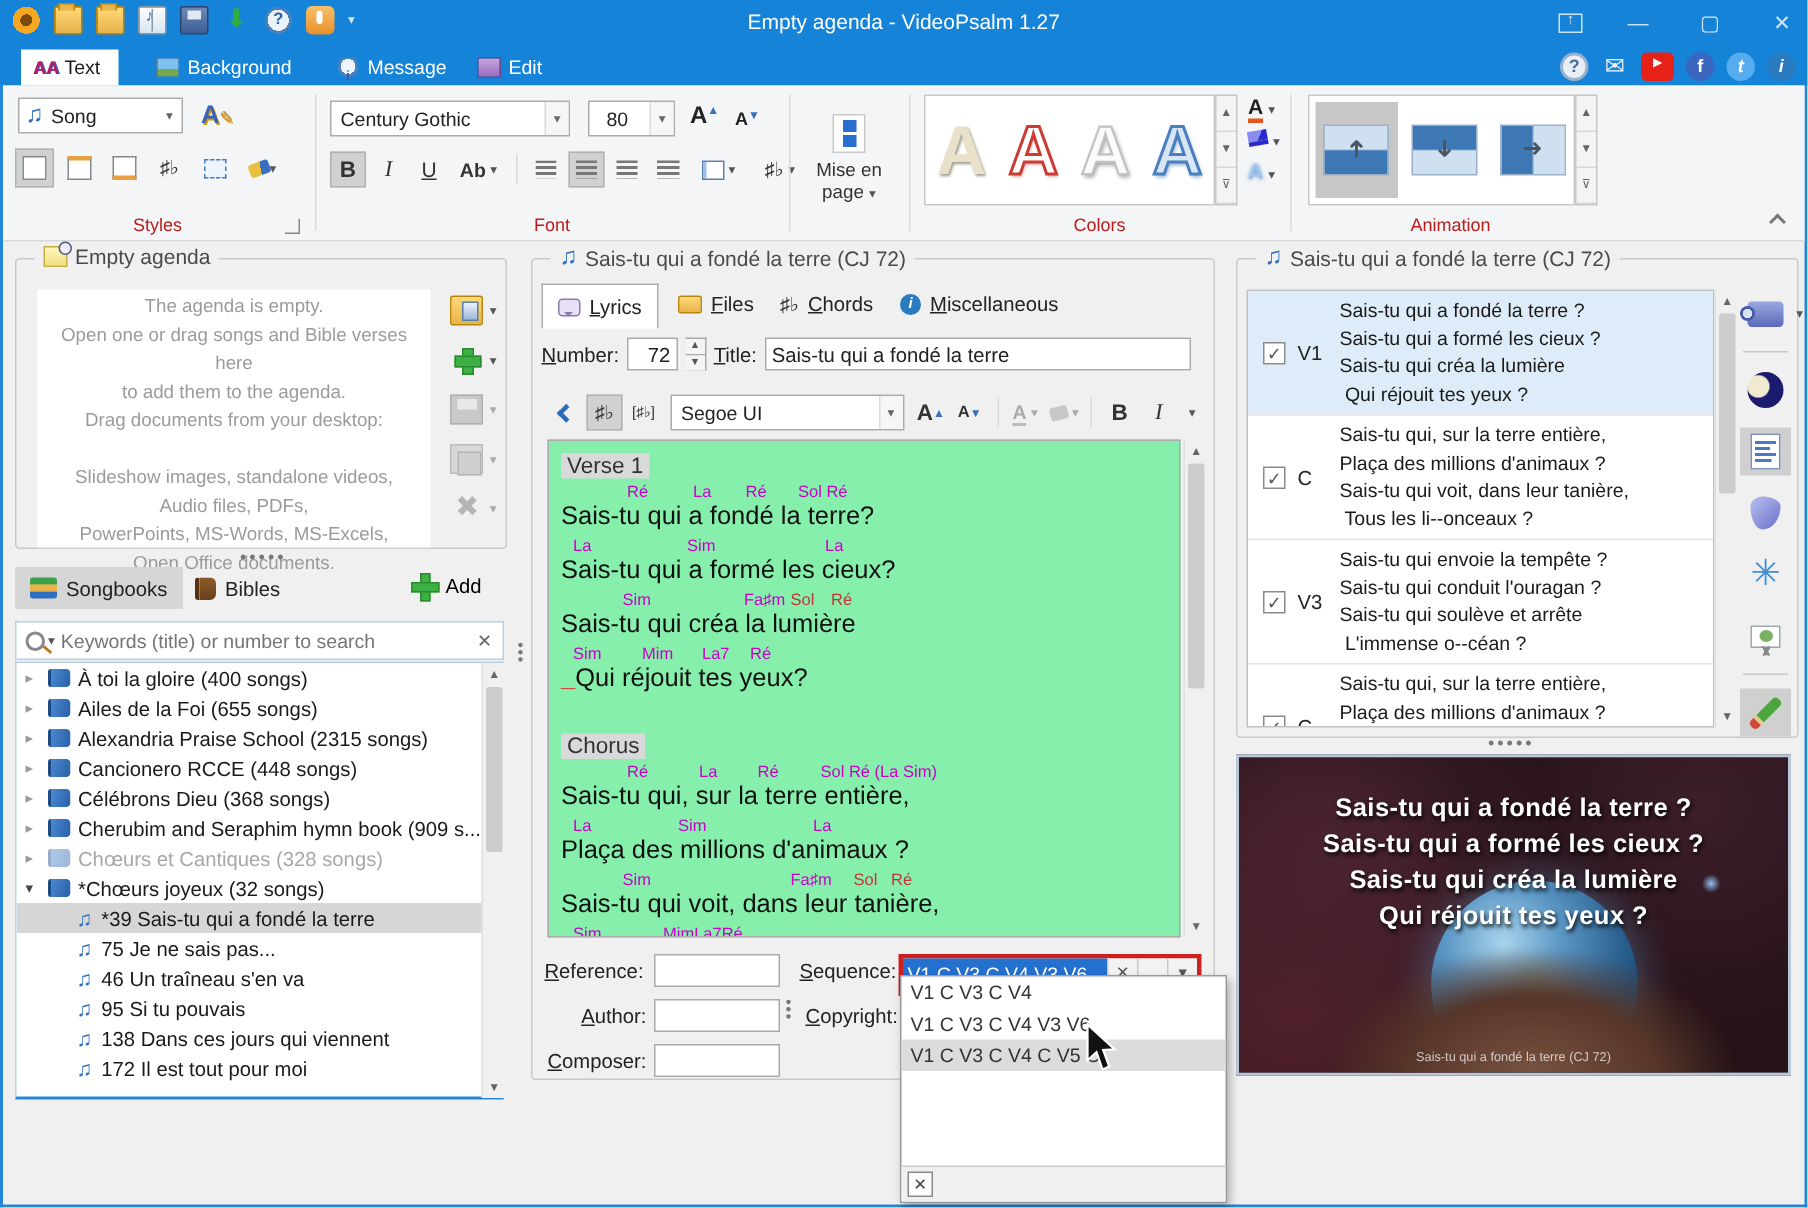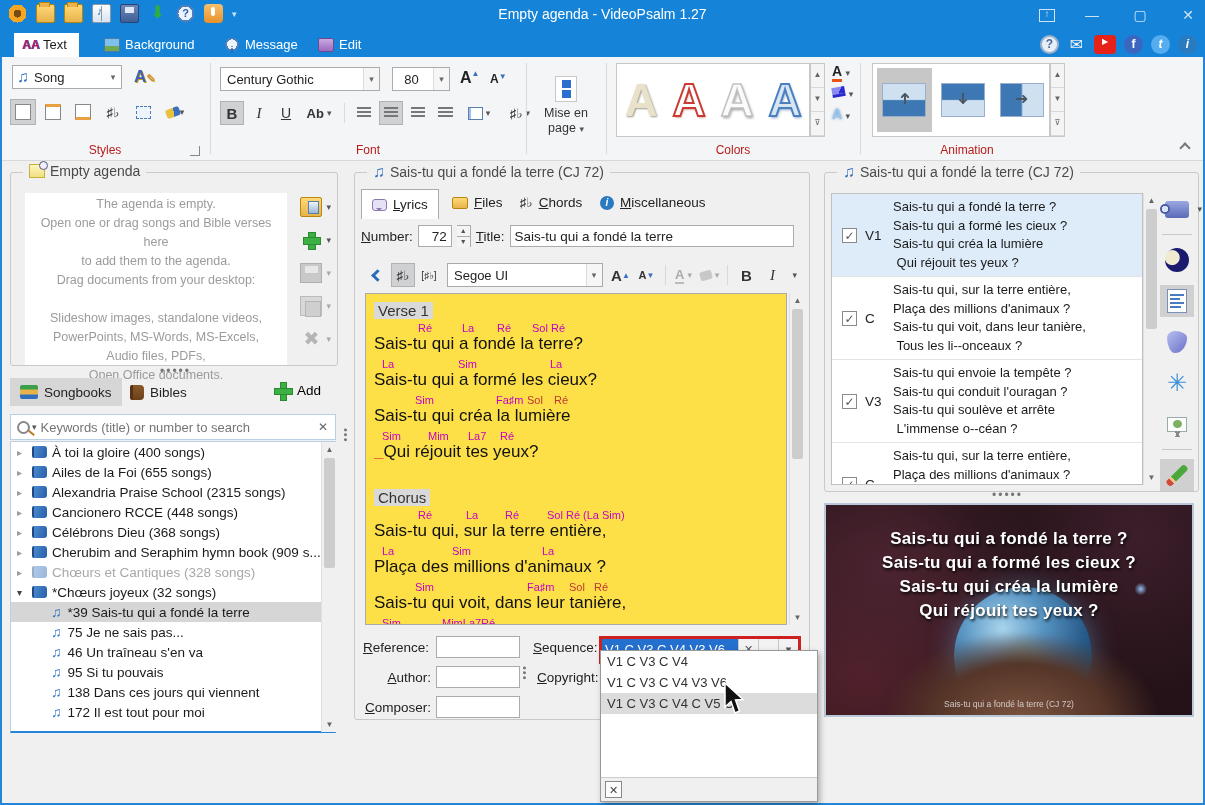--- a/index.html
+++ b/index.html
@@ -141,21 +141,21 @@
   .spin div { flex:1; font-size:7px; color:#555; text-align:center; line-height:10px; background:#f4f4f4; }
   .spin div:first-child { border-bottom:1px solid #ababab; }
 
   #chordbar { position:absolute; left:10px; top:88px; width:432px; height:28px; display:flex; align-items:center; gap:2px; }
   .cb-btn { min-width:24px; height:24px; display:flex; align-items:center; justify-content:center; color:#333; font-size:13px; }
   .cb-btn.sel { background:#cfd1d3; border:1px solid #b0b2b4; }
   .cb-sep { width:1px; height:20px; background:#d9d9d9; margin:0 4px; }
   .blue-left { width:9px; height:9px; border-left:3px solid #2b6cb8; border-bottom:3px solid #2b6cb8; transform:rotate(45deg); }
   .dis { color:#aaa !important; }
 
-  #lyrics-editor { position:absolute; left:10px; top:120px; width:422px; height:332px; background:#fde047; border:1px solid #ababab; overflow:hidden; padding:6px 2px 0 8px; }
+  #lyrics-editor { position:absolute; left:10px; top:120px; width:422px; height:332px; background:#86efac; border:1px solid #ababab; overflow:hidden; padding:6px 2px 0 8px; }
   .blk-label { display:inline-block; background:#d9d9d9; color:#333; font-size:15px; padding:0 4px; margin:2px 0 2px 0; }
   .lyr-line { position:relative; padding-top:13px; height:36px; }
   .lyr-line .txt { font-size:17px; color:#111; white-space:nowrap; }
   .lyr-line .ch { position:absolute; top:1px; font-size:11px; color:#c800c8; white-space:pre; }
   .lyr-line .ch.red { color:#c03535; }
   .lead-mark { color:#e03030; font-weight:bold; }
   .blk-gap { height:22px; }
 
   
   .fieldrow { position:absolute; display:flex; align-items:center; }
@@ -418,22 +418,22 @@
       <span>Empty agenda</span>
     </div>
     <div id="agenda-text">
         <div>The agenda is empty.</div>
         <div>Open one or drag songs and Bible verses</div>
         <div>here</div>
         <div>to add them to the agenda.</div>
         <div>Drag documents from your desktop:</div>
         <div>&nbsp;</div>
         <div>Slideshow images, standalone videos,</div>
+        <div>Audio files, PDFs,</div>
         <div>PowerPoints, MS-Words, MS-Excels,</div>
-        <div>Audio files, PDFs,</div>
         <div>Open Office documents.</div>
       </div>
     <div class="tool-col">
       <div class="tool-item">
           <div class="ti ti-folder"></div>
           <span class="ddv">▾</span>
         </div>
       <div class="tool-item">
           <div class="ti ti-plus"></div>
           <span class="ddv">▾</span>

